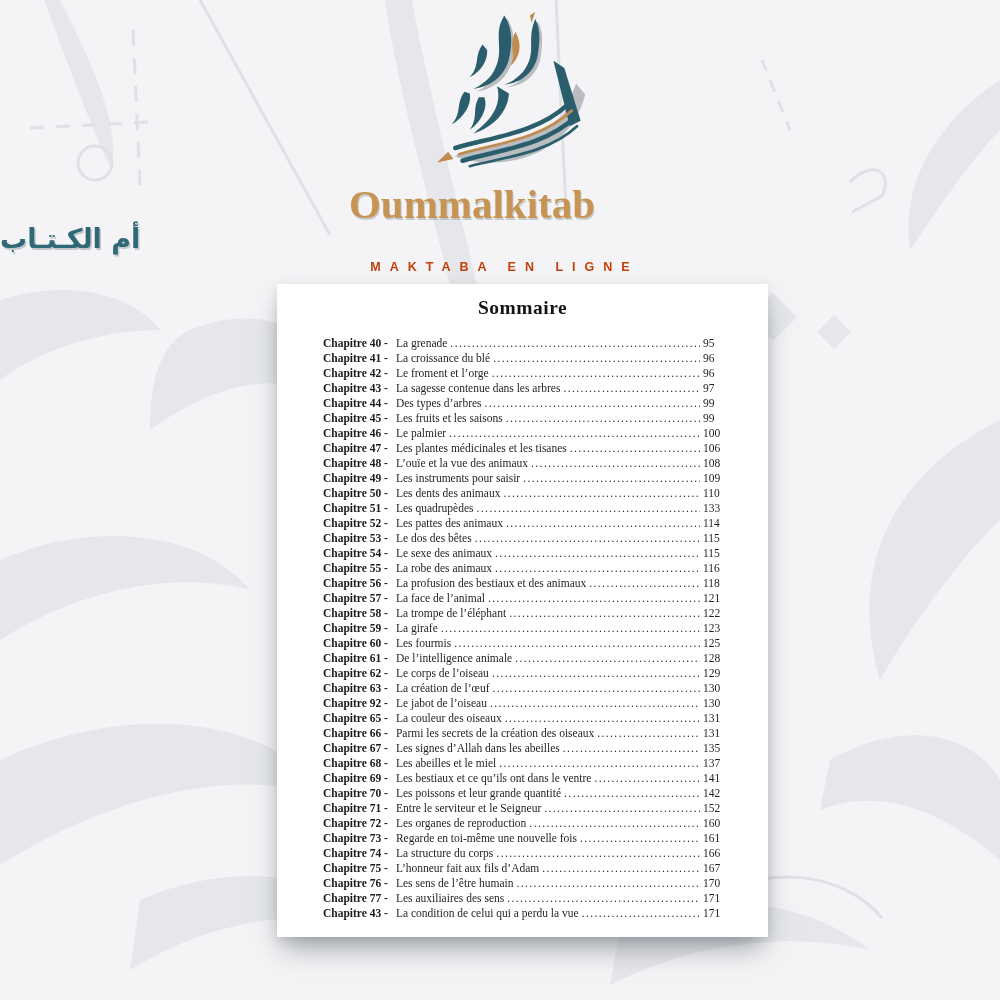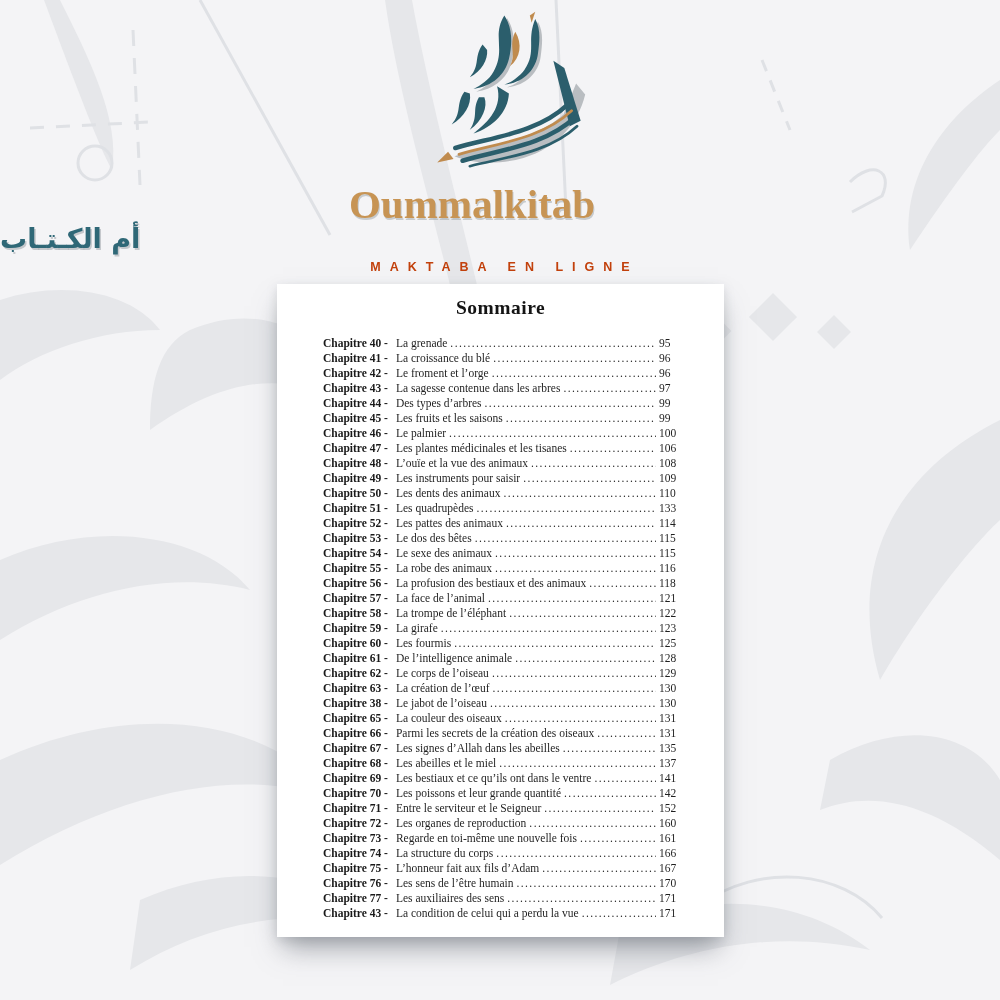--- a/index.html
+++ b/index.html
@@ -24,21 +24,21 @@
     font-family:"DejaVu Sans", sans-serif;font-weight:700;font-size:27px;line-height:36px;
     text-shadow:1.5px 2px 0 rgba(150,156,162,.5);
   }
   .tagline{
     position:absolute;left:0;top:260px;width:1000px;text-align:center;
     font-family:"Liberation Sans", sans-serif;font-weight:700;font-size:12.5px;
     letter-spacing:9px;text-indent:9px;
   }
   
   .sheet{
-    position:absolute;left:277px;top:284px;width:447px;height:653px;z-index:2;
+    position:absolute;left:277px;top:284px;width:491px;height:653px;z-index:2;
     background:#ffffff;
     box-shadow:0 16px 26px -6px rgba(88,93,104,.55), 0 3px 10px rgba(120,126,136,.22);
   }
   .sheet-title{
     padding-top:13px;text-align:center;
     font-weight:700;font-size:19.5px;letter-spacing:.5px;color:#141414;
   }
   .toc{
     position:absolute;left:46px;right:43px;top:52px;
     color:#1f1f1f;
@@ -297,21 +297,21 @@
   </div>
 
   <div class="toc-row">
     <span class="chap">Chapitre 63 -</span>
         <span class="entry-title">La création de l’œuf</span>
         <span class="leader">........................................................................................................................................</span>
         <span class="pagenum">130</span>
   </div>
 
   <div class="toc-row">
-    <span class="chap">Chapitre 38 -</span>
+    <span class="chap">Chapitre 92 -</span>
         <span class="entry-title">Le jabot de l’oiseau</span>
         <span class="leader">........................................................................................................................................</span>
         <span class="pagenum">130</span>
   </div>
 
   <div class="toc-row">
     <span class="chap">Chapitre 65 -</span>
         <span class="entry-title">La couleur des oiseaux</span>
         <span class="leader">........................................................................................................................................</span>
         <span class="pagenum">131</span>

